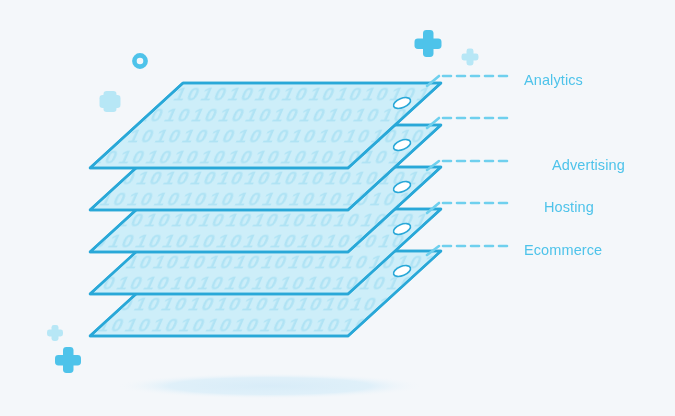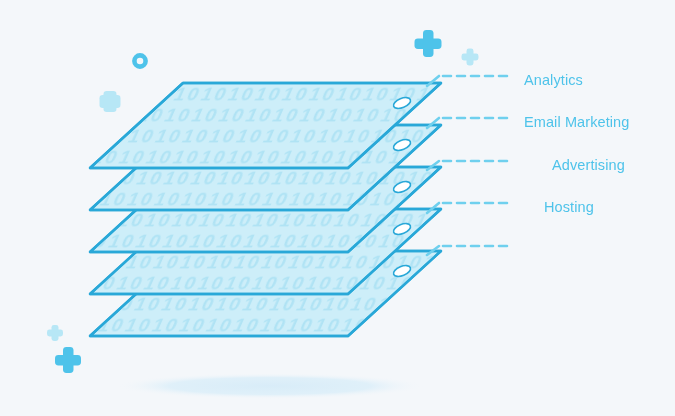--- a/index.html
+++ b/index.html
@@ -145,17 +145,17 @@
       <rect x="47" y="329.5" width="16" height="7" rx="2.4"></rect>
     </g>
 
     <g fill="#4ec3ea">
       <rect x="63" y="347" width="10.5" height="26" rx="3.4"></rect>
       <rect x="55" y="355" width="26" height="10.5" rx="3.4"></rect>
     </g>
   </svg>
 
   <div class="label" style="left:524px;top:73px;">Analytics</div>
-  <div class="label" style="left:524px;top:115px;">Email Marketing</div>
   <div class="label" style="left:552px;top:158px;text-align:right;">Advertising</div>
   <div class="label" style="left:544px;top:200px;">Hosting</div>
+  <div class="label" style="left:524px;top:243px;">Ecommerce</div>
 
 </div>
 
 </body></html>

